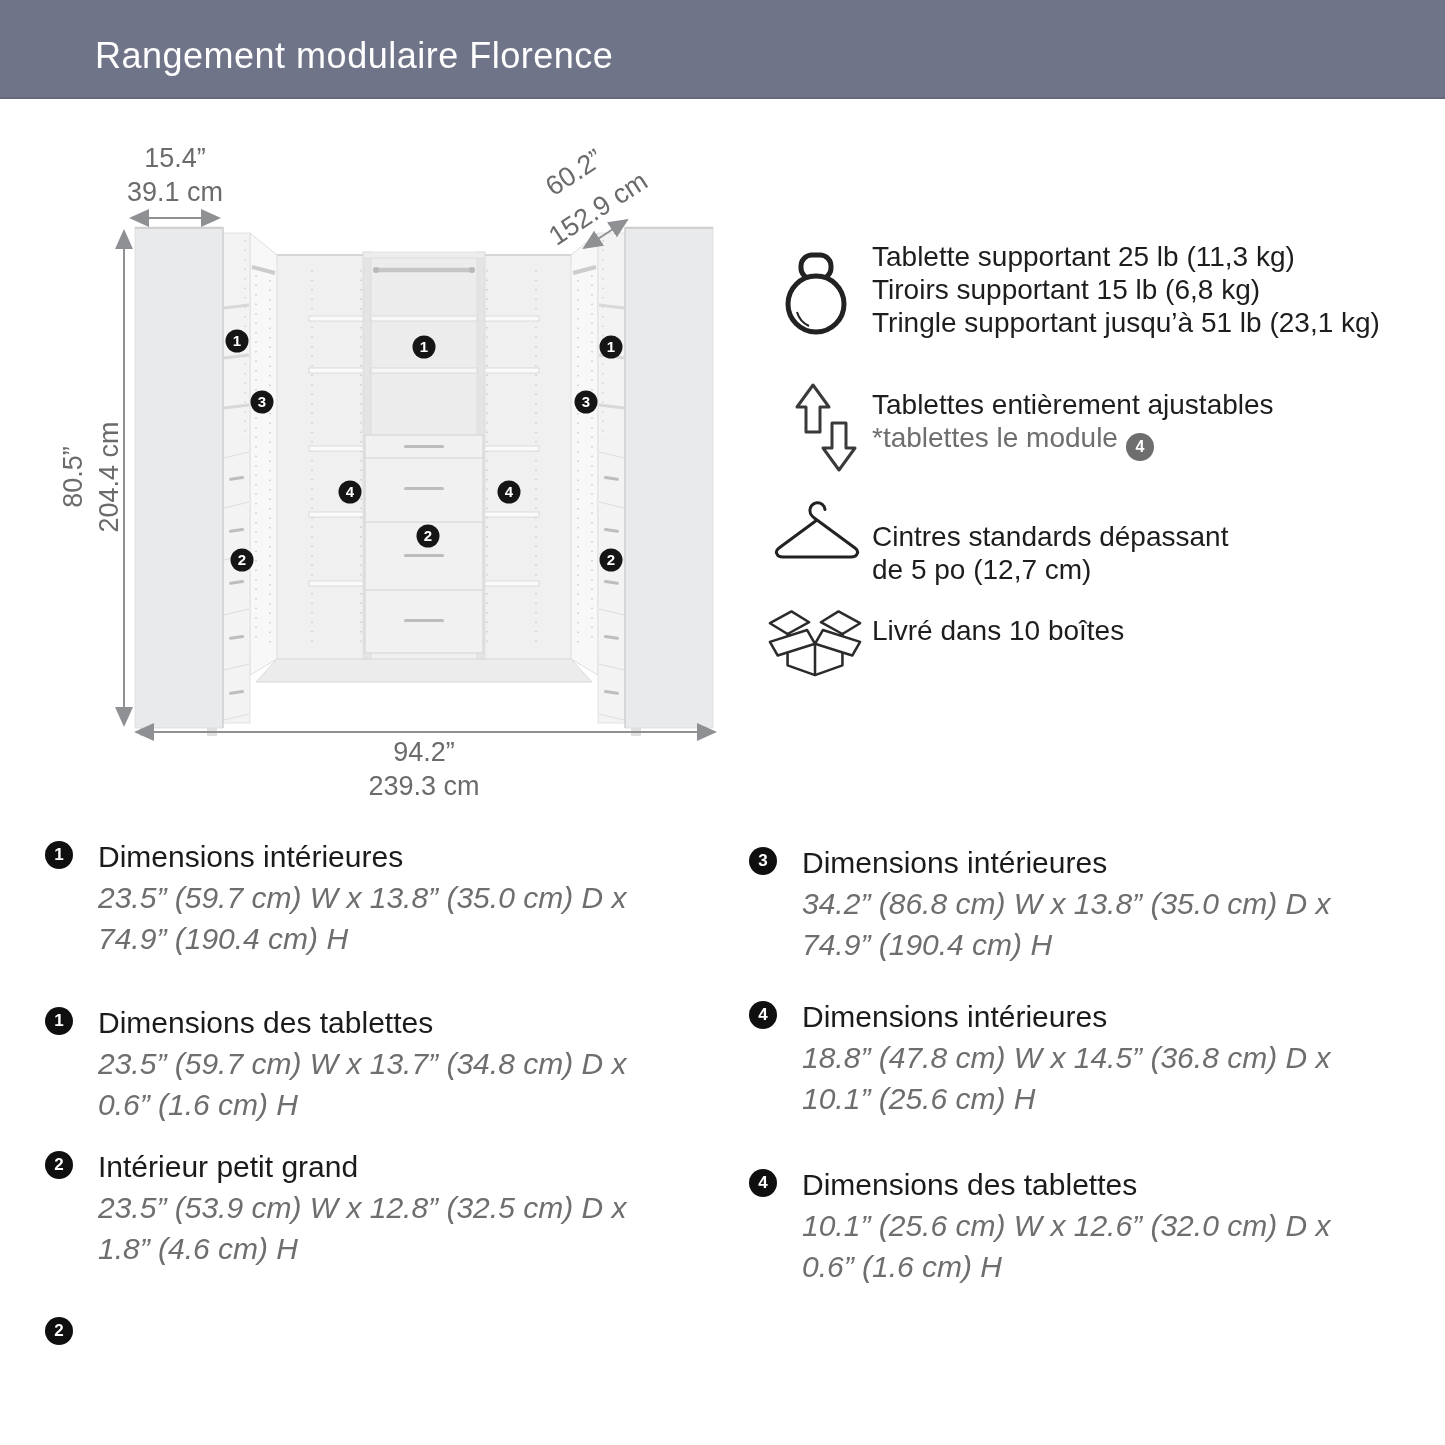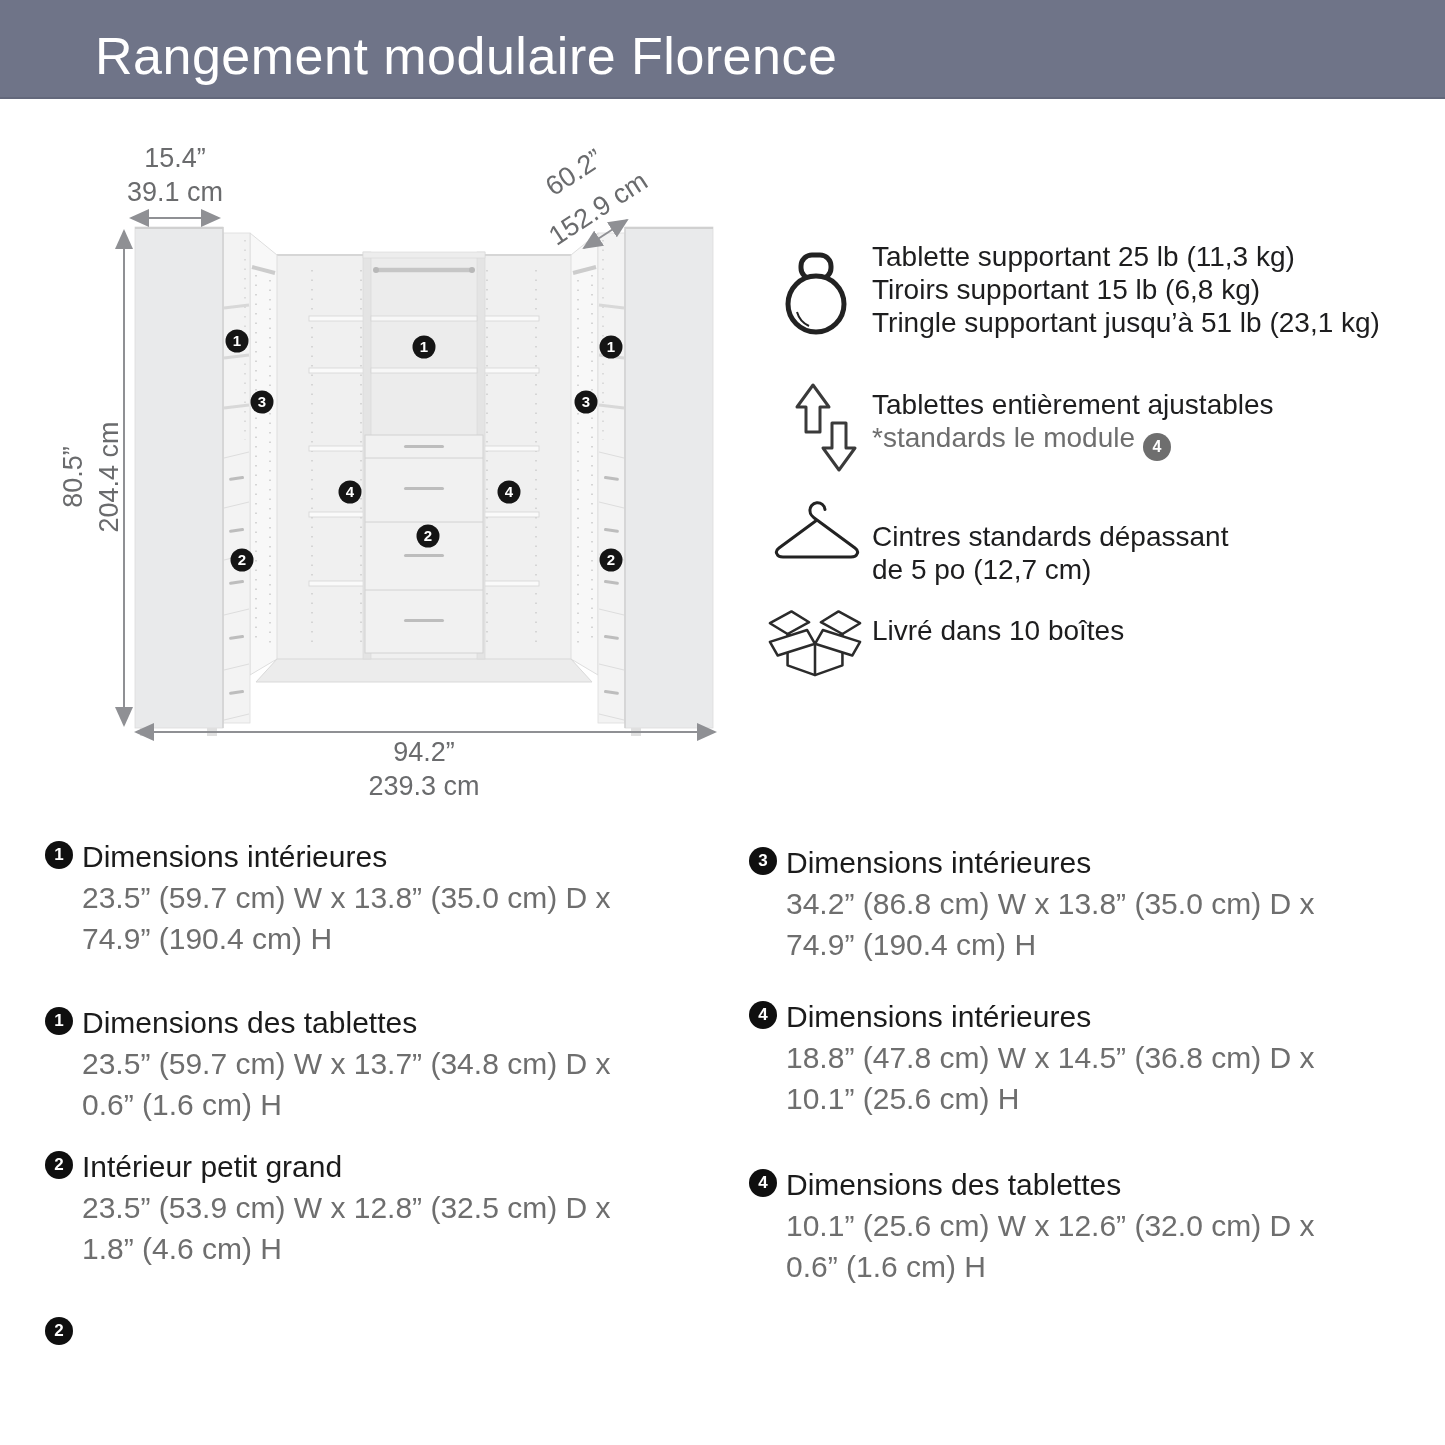--- a/index.html
+++ b/index.html
@@ -1,39 +1,39 @@
 <!DOCTYPE html>
 <html><head>
 <meta charset="utf-8">
 <style>
   html,body{margin:0;padding:0;background:#ffffff;}
   .page{position:relative;width:1445px;height:1445px;background:#ffffff;overflow:hidden;
         font-family:"Liberation Sans",sans-serif;color:#1b1b1b;}
   
   .header{position:absolute;left:0;top:0;width:1445px;height:97px;background:#6f7488;
           border-bottom:2px solid #63687b;display:flex;align-items:center;}
-  .header-title{margin-left:95px;margin-top:14px;font-size:52px;color:#ffffff;letter-spacing:.5px;}
+  .header-title{margin-left:95px;margin-top:14px;font-size:36px;color:#ffffff;letter-spacing:.5px;}
   
   .diagram{position:absolute;left:60px;top:140px;width:680px;height:680px;}
   .dim-text{font-size:27px;fill:#6a6b6d;}
   .badge-num{font-size:15px;font-weight:bold;fill:#ffffff;text-anchor:middle;}
   
   .feature-icon{position:absolute;}
   .feature-text{position:absolute;left:872px;font-size:28px;line-height:33px;color:#1d1d1e;}
   .feature-note{color:#6e6e6e;}
   .note-badge{display:inline-block;width:28px;height:28px;border-radius:50%;background:#6e6e6e;
               color:#fff;font-size:16px;font-weight:bold;text-align:center;line-height:28px;
               vertical-align:-5px;margin-left:8px;}
   
   .spec{position:absolute;display:flex;gap:9px;width:660px;}
   .spec-badge{flex:0 0 28px;width:28px;height:28px;border-radius:50%;background:#0f0f0f;color:#fff;
               font-size:17px;font-weight:bold;text-align:center;line-height:28px;margin-top:5px;}
-  .spec-text{font-size:30px;line-height:41px;}
+  .spec-text{font-size:30px;line-height:41px;margin-left:16px;}
   .spec-title{color:#1b1b1b;}
-  .spec-line{color:#6e6e6e;}
+  .spec-line{color:#6e6e6e;font-style:italic;}
 </style>
 </head>
 <body>
 
 <div class="page">
 
   <div class="header">
     <div class="header-title">Rangement modulaire Florence</div>
   </div>
 
@@ -242,21 +242,21 @@
     <div>Tringle supportant jusqu’à 51 lb (23,1 kg)</div>
   </div>
 
   <svg class="feature-icon" style="left:790px;top:380px" width="72" height="94" viewBox="0 0 72 94">
     <path d="M23 5 L39 27 L30 27 L30 52 L16 52 L16 27 L7 27 Z" fill="none" stroke="#3a3a3a" stroke-width="3" stroke-linejoin="round"></path>
     <path d="M49 90 L33 68 L42 68 L42 43 L56 43 L56 68 L65 68 Z" fill="none" stroke="#3a3a3a" stroke-width="3" stroke-linejoin="round"></path>
   </svg>
   <div class="feature-text" style="top:388px">
     <div>Tablettes entièrement ajustables</div>
     <div class="feature-note">
-      <span>*standards le module</span><span class="note-badge">4</span>
+      <span>*tablettes le module</span><span class="note-badge">4</span>
     </div>
   </div>
 
   <svg class="feature-icon" style="left:770px;top:498px" width="94" height="66" viewBox="0 0 94 66">
     <path d="M47 22 L9 50 Q5 53 7 56 Q8 59 13 59 L81 59 Q86 59 87 56 Q89 53 85 50 L47 22
              c -6 -4 -7 -6 -7 -9 a 7.5 7.5 0 1 1 15 -1.5" fill="none" stroke="#222" stroke-width="3" stroke-linecap="round" stroke-linejoin="round"></path>
   </svg>
   <div class="feature-text" style="top:520px">
     <div>Cintres standards dépassant</div>
     <div>de 5 po (12,7 cm)</div>

